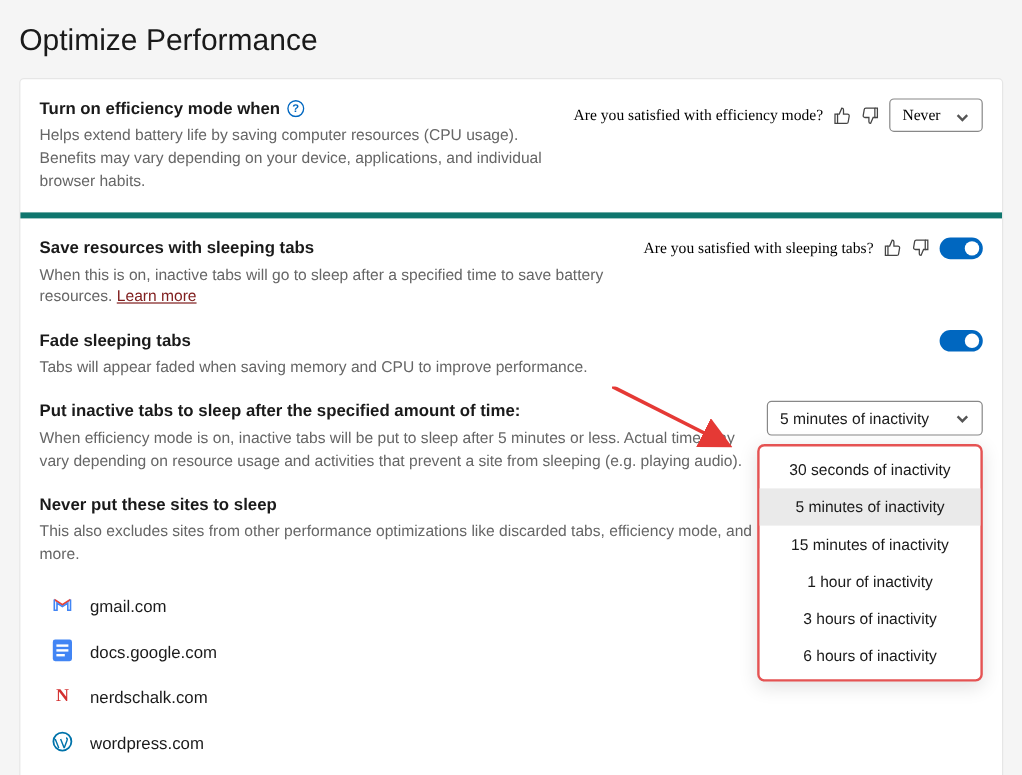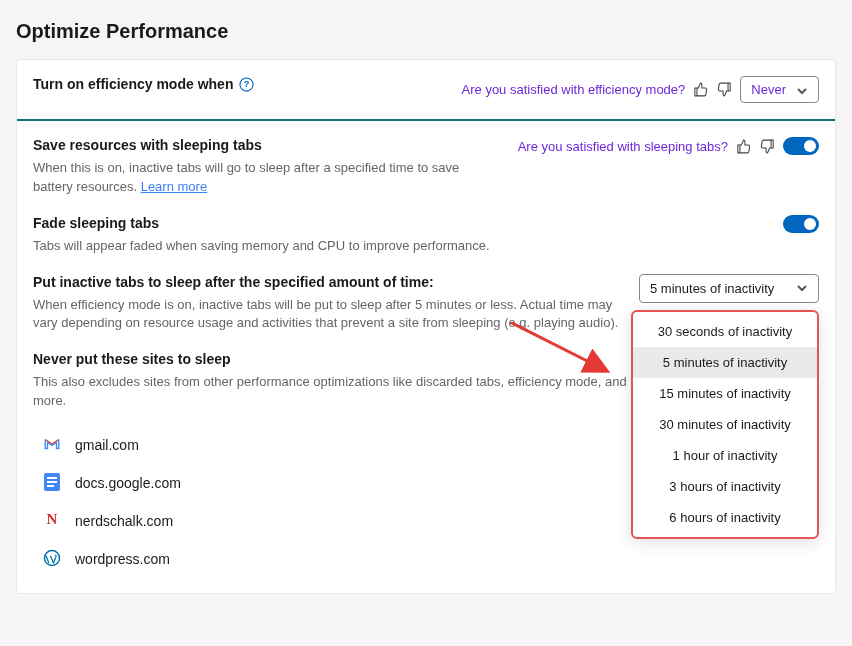--- a/index.html
+++ b/index.html
@@ -1,27 +1,27 @@
 <!DOCTYPE html>
 <html><head>
   <meta charset="utf-8">
   <style>
     * { margin: 0; padding: 0; box-sizing: border-box; }
     body { font-family: "Segoe UI", -apple-system, sans-serif; font-size: 14px; color: #1a1a1a; background: #f5f5f5; }
     .page { width: 852px; height: 646px; padding: 0 16px; overflow: hidden; position: relative; }
-    .title { font-size: 20px; font-weight: 700; padding: 20px 0 16px 0; }
+    .title { font-size: 25px; font-weight: 400; padding: 20px 0 16px 0; }
     .card { background: #fff; border: 1px solid #e6e6e6; border-radius: 4px; }
-    .section { padding: 16px; border-bottom: 2px solid #0f766e; }
+    .section { padding: 16px; border-bottom: 5px solid #0f766e; }
     .section:last-child { border-bottom: none; }
     .row { display: flex; align-items: flex-start; justify-content: space-between; gap: 16px; }
     .left { flex: 1; }
     .hd { font-size: 14px; font-weight: 600; display: flex; align-items: center; gap: 6px; margin-bottom: 6px; }
     .desc { font-size: 13px; color: #666; line-height: 1.45; max-width: 600px; }
-    .link { color: #3b82f6; text-decoration: underline; cursor: pointer; }
-    .feedback { display: flex; align-items: center; gap: 7px; font-size: 13px; color: #6d28d9; }
+    .link { color: #7f1d1d; text-decoration: underline; cursor: pointer; }
+    .feedback { display: flex; align-items: center; gap: 7px; font-size: 13px; color: #000000; font-family: Liberation Serif, serif; }
     .ico { display: inline-flex; align-items: center; justify-content: center; }
     .thumb svg { width: 17px; height: 17px; stroke: #444; stroke-width: 1.5; fill: none; }
     .btn-select { display: inline-flex; align-items: flex-end; gap: 10px; border: 1px solid #888; border-radius: 4px; background: #fff; padding: 5px 10px; font-size: 13px; cursor: pointer; min-width: 78px; justify-content: space-between; }
     .chev svg { width: 12px; height: 12px; stroke: #555; stroke-width: 2; fill: none; }
     .toggle { width: 36px; height: 18px; border-radius: 9px; background: #0067c0; position: relative; cursor: pointer; flex-shrink: 0; }
     .toggle::after { content: ""; position: absolute; width: 12px; height: 12px; background: #fff; border-radius: 50%; top: 3px; right: 3px; }
     .helpico svg { width: 15px; height: 15px; }
     .site-list { margin-top: 14px; }
     .site { display: flex; align-items: flex-end; gap: 14px; padding: 10px 10px; font-size: 14px; }
     .favicon { width: 18px; height: 18px; display: flex; align-items: center; justify-content: center; font-size: 14px; font-weight: 700; border-radius: 2px; }
@@ -46,20 +46,21 @@
         <div class="left">
           <div class="hd">
             <span>Turn on efficiency mode when</span>
             <span class="ico helpico">
               <svg viewBox="0 0 16 16">
                   <circle cx="8" cy="8" r="7" stroke="#0067c0" fill="none" stroke-width="1.2"></circle>
                   <text x="8" y="11" font-size="10" text-anchor="middle" fill="#0067c0" font-family="sans-serif">?</text>
                 </svg>
             </span>
           </div>
+          <div class="desc">Helps extend battery life by saving computer resources (CPU usage). Benefits may vary depending on your device, applications, and individual browser habits.</div>
         </div>
         <div class="feedback">
           <span>Are you satisfied with efficiency mode?</span>
           <span class="ico thumb">
             <svg viewBox="0 0 24 24">
                 <path d="M7 10v11h10.5c1 0 1.9-.7 2-1.7l1.2-7c.2-1.2-.8-2.3-2-2.3H14V5c0-1.1-.9-2-2-2l-3 7H7z"></path>
                 <path d="M7 10H4v11h3"></path>
               </svg>
           </span>
           <span class="ico thumb">
@@ -126,21 +127,20 @@
             <span class="ico chev">
                 <svg viewBox="0 0 12 12">
                   <path d="M2 4l4 4 4-4"></path>
                 </svg>
               </span>
           </div>
           <div class="dropdown-panel" id="dd-panel">
               <div class="dd-item">30 seconds of inactivity</div>
               <div class="dd-item selected">5 minutes of inactivity</div>
               <div class="dd-item">15 minutes of inactivity</div>
-              <div class="dd-item">30 minutes of inactivity</div>
               <div class="dd-item">1 hour of inactivity</div>
               <div class="dd-item">3 hours of inactivity</div>
               <div class="dd-item">6 hours of inactivity</div>
             </div>
         </div>
       </div>
 
       <div class="sub-block">
         <div class="hd">Never put these sites to sleep</div>
         <div class="desc">This also excludes sites from other performance optimizations like discarded tabs, efficiency mode, and more.</div>

